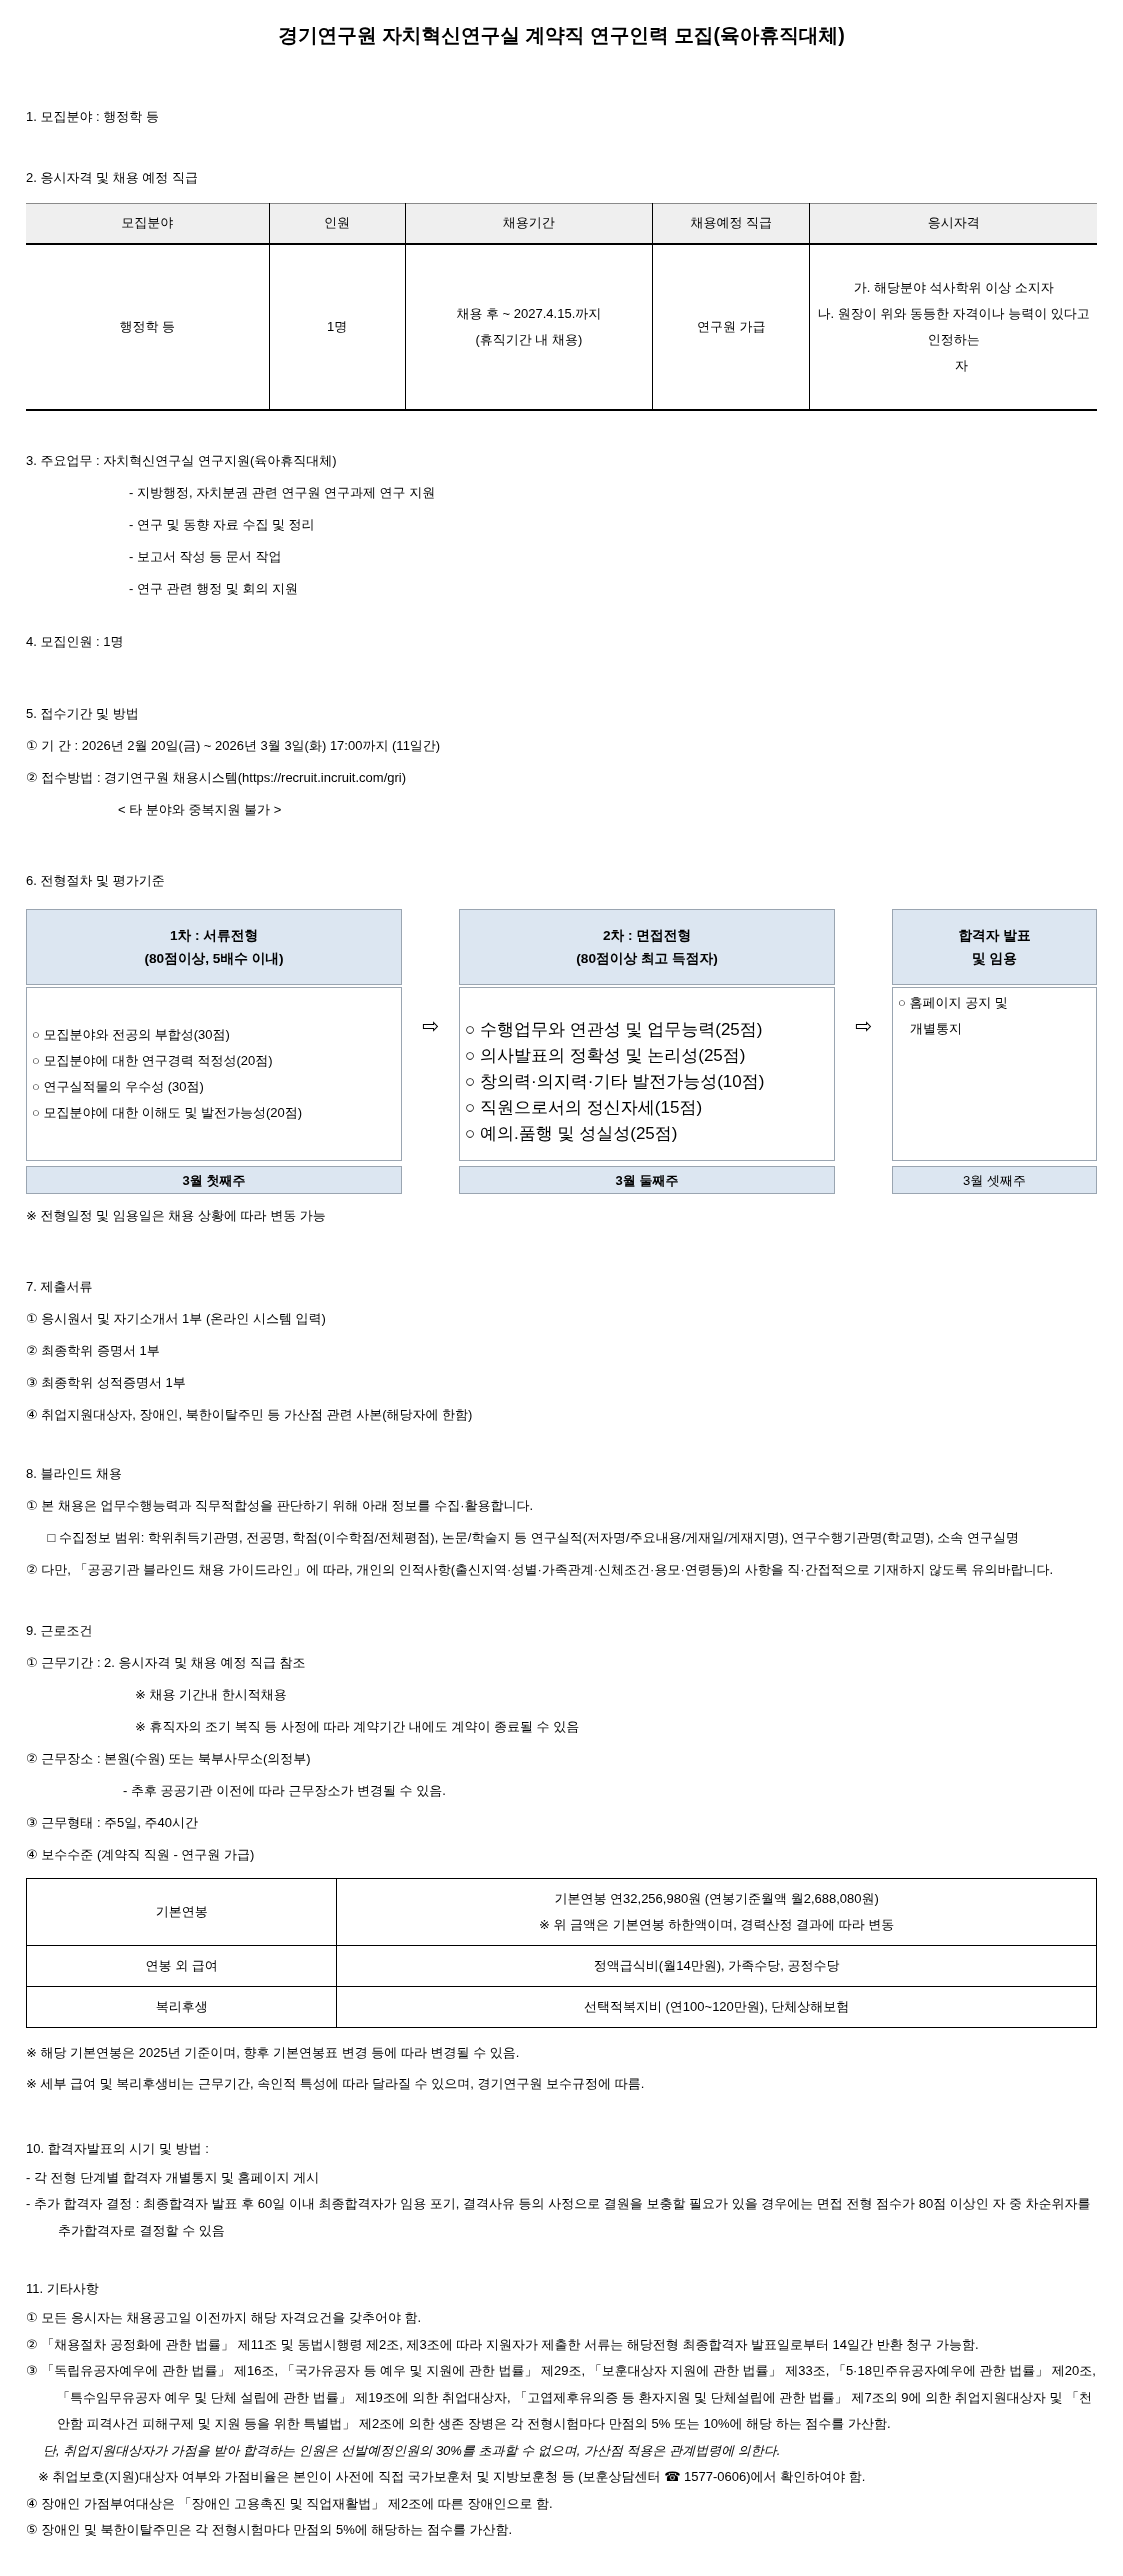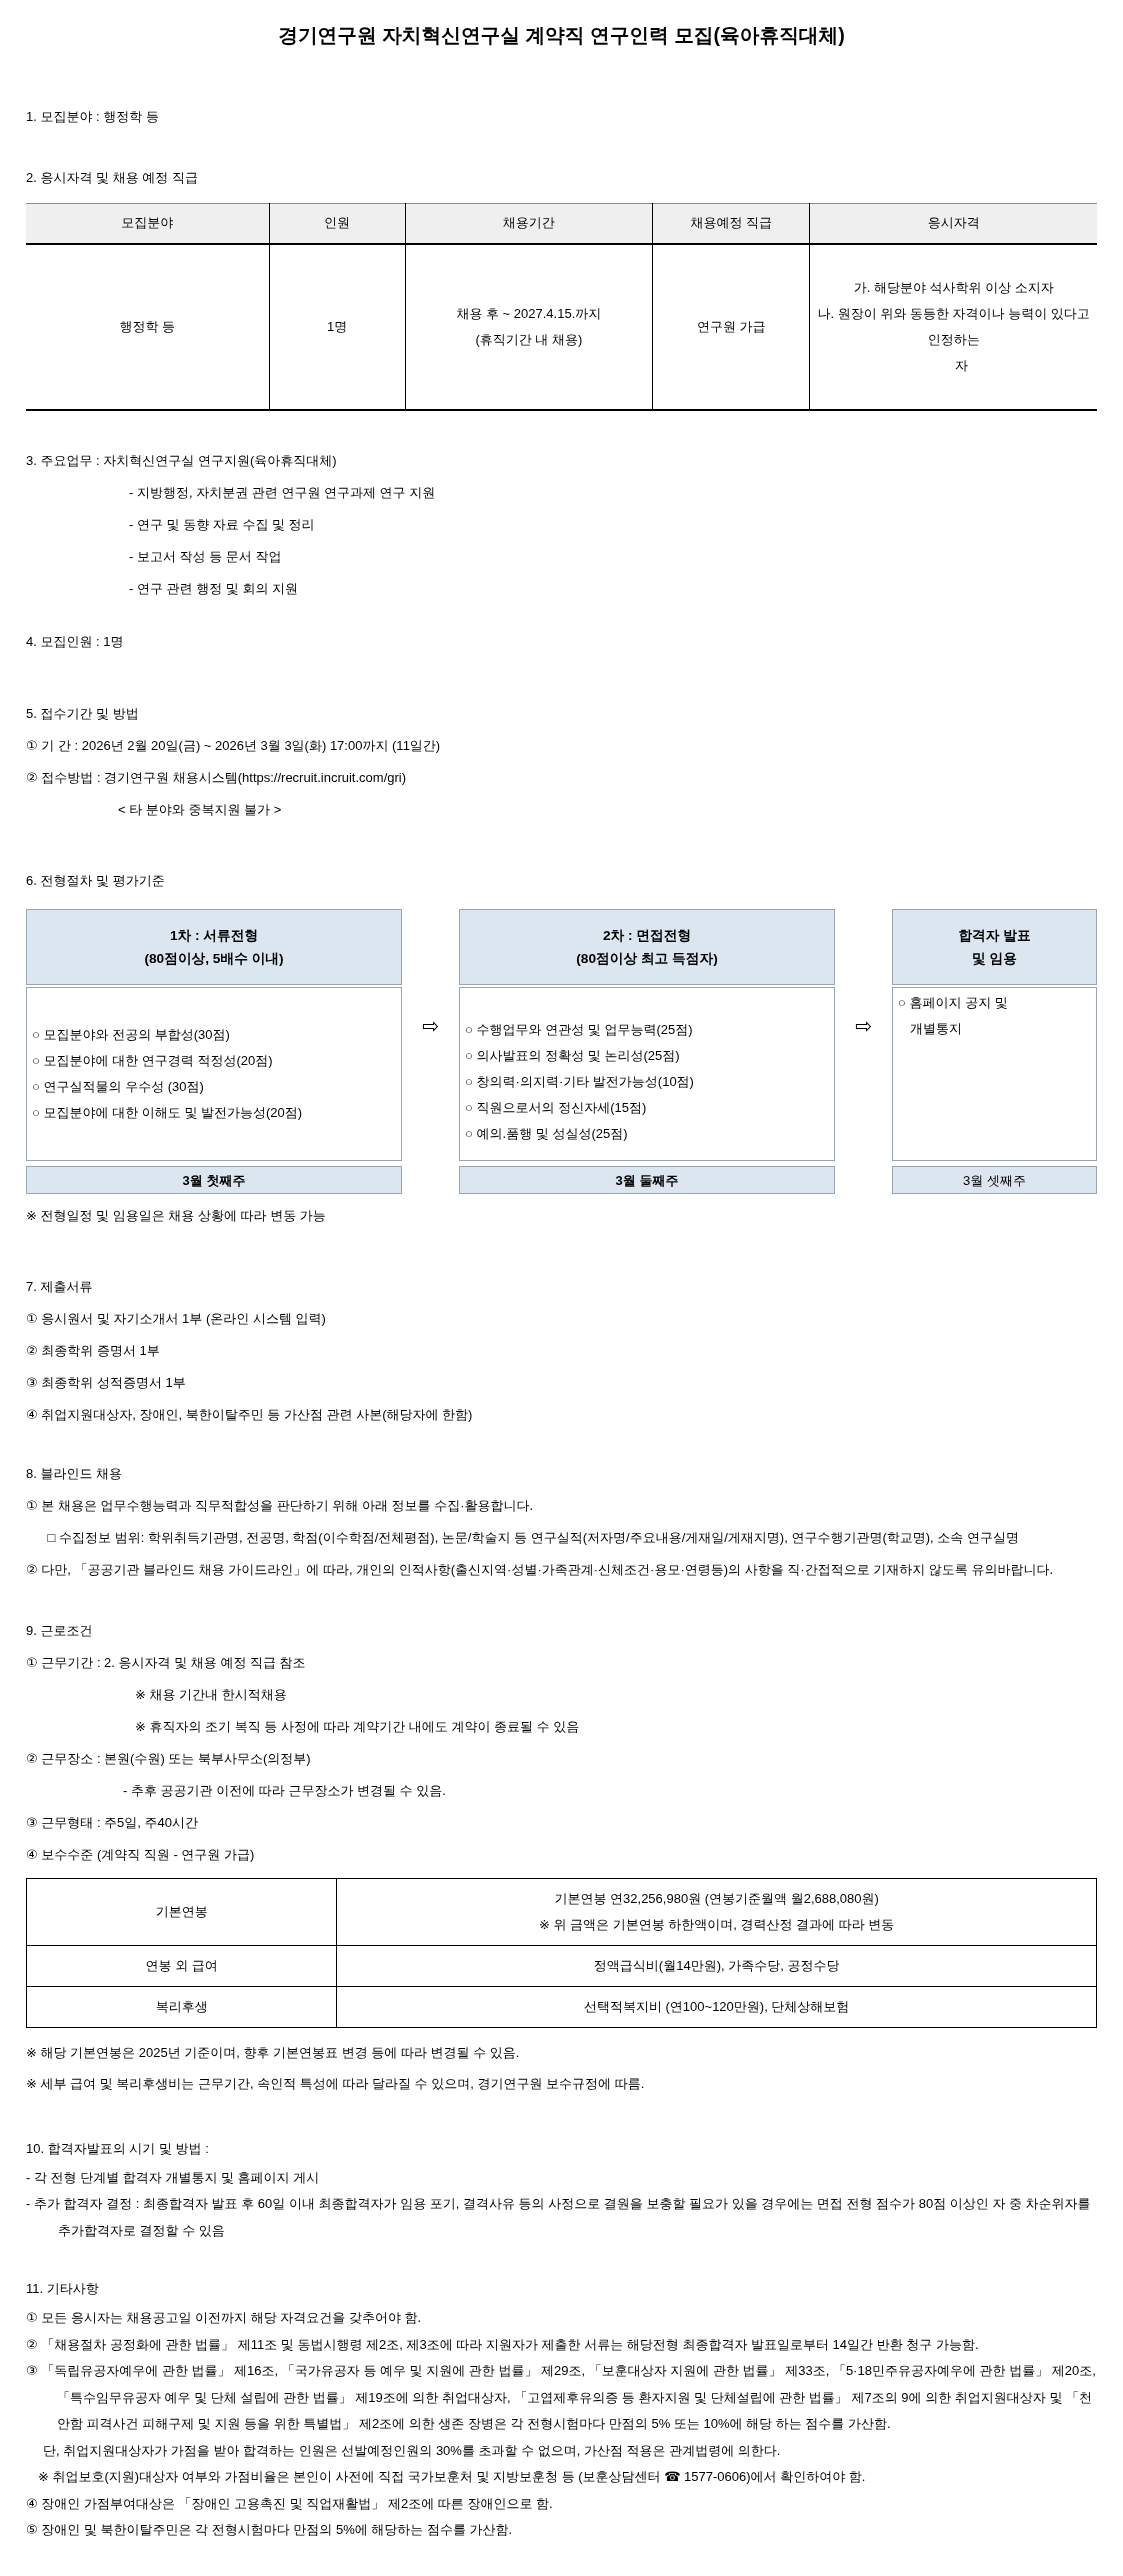--- a/index.html
+++ b/index.html
@@ -96,21 +96,21 @@
   }
   .box-body {
     border: 0.9px solid #9aa5b1;
     margin-top: 2.6px;
     height: 174px;
     padding: 5.1px 5.1px;
     line-height: 26px;
     overflow: hidden;
   }
   .box-body-1 { padding-top: 34px; }
-  .box-body-2 { padding-top: 29px; font-size: 13px; }
+  .box-body-2 { padding-top: 29px; font-size: 17px; }
   .box-body-3 { padding-top: 1.7px; }
   .box-notes { margin-top: 13.7px; }
   .box-foot {
     border: 0.9px solid #9aa5b1;
     background: #dce6f1;
     margin-top: 4.3px;
     height: 28px;
     line-height: 28px;
     text-align: center;
   }
@@ -147,21 +147,21 @@
   .pay-r1 td { height: 67px; }
   .pay-r2 td, .pay-r3 td { height: 41px; }
   .pay-note { line-height: 31px; }
 
   
   .s10 { margin-top: 34px; }
   .s10 .para { line-height: 26.5px; }
   .hang-38 { padding-left: 32px; text-indent: -32px; }
   .s11 { margin-top: 29px; }
   .p11 { line-height: 26.5px; padding-left: 31px; text-indent: -31px; }
-  .sub11a { line-height: 26.5px; padding-left: 17px; }
+  .sub11a { line-height: 26.5px; padding-left: 17px; font-style: italic; }
   .sub11b { line-height: 26.5px; padding-left: 12px; }
 </style>
 </head>
 <body>
 
 <div class="page">
 
   <h1 class="title">경기연구원 자치혁신연구실 계약직 연구인력 모집(육아휴직대체)</h1>
 
   <div class="ln s1">1. 모집분야 : 행정학 등</div>

